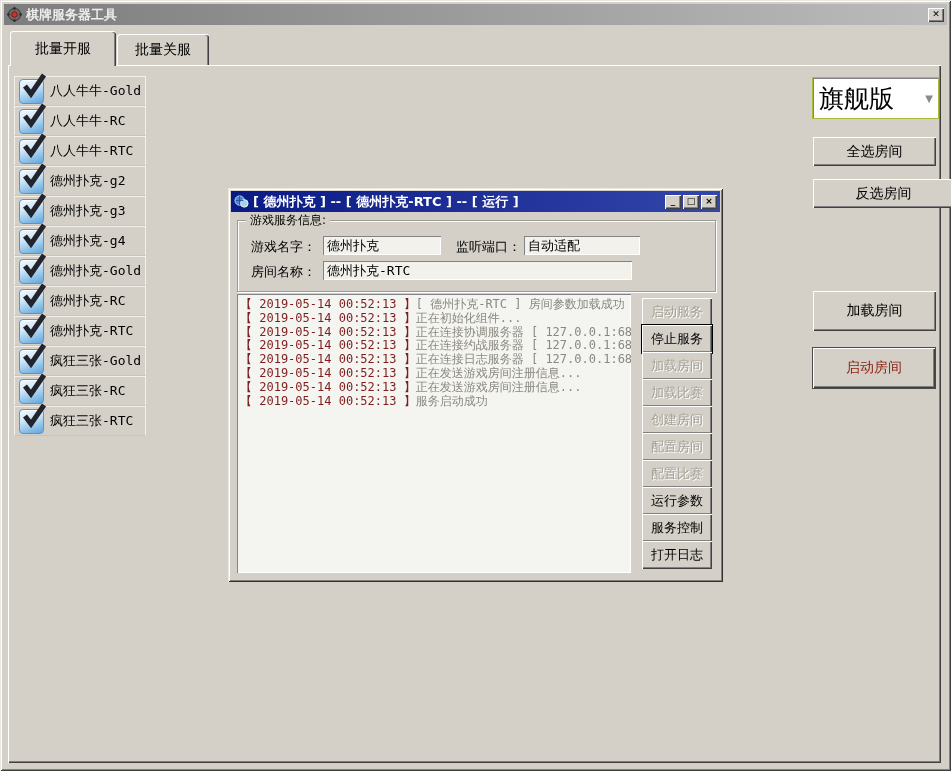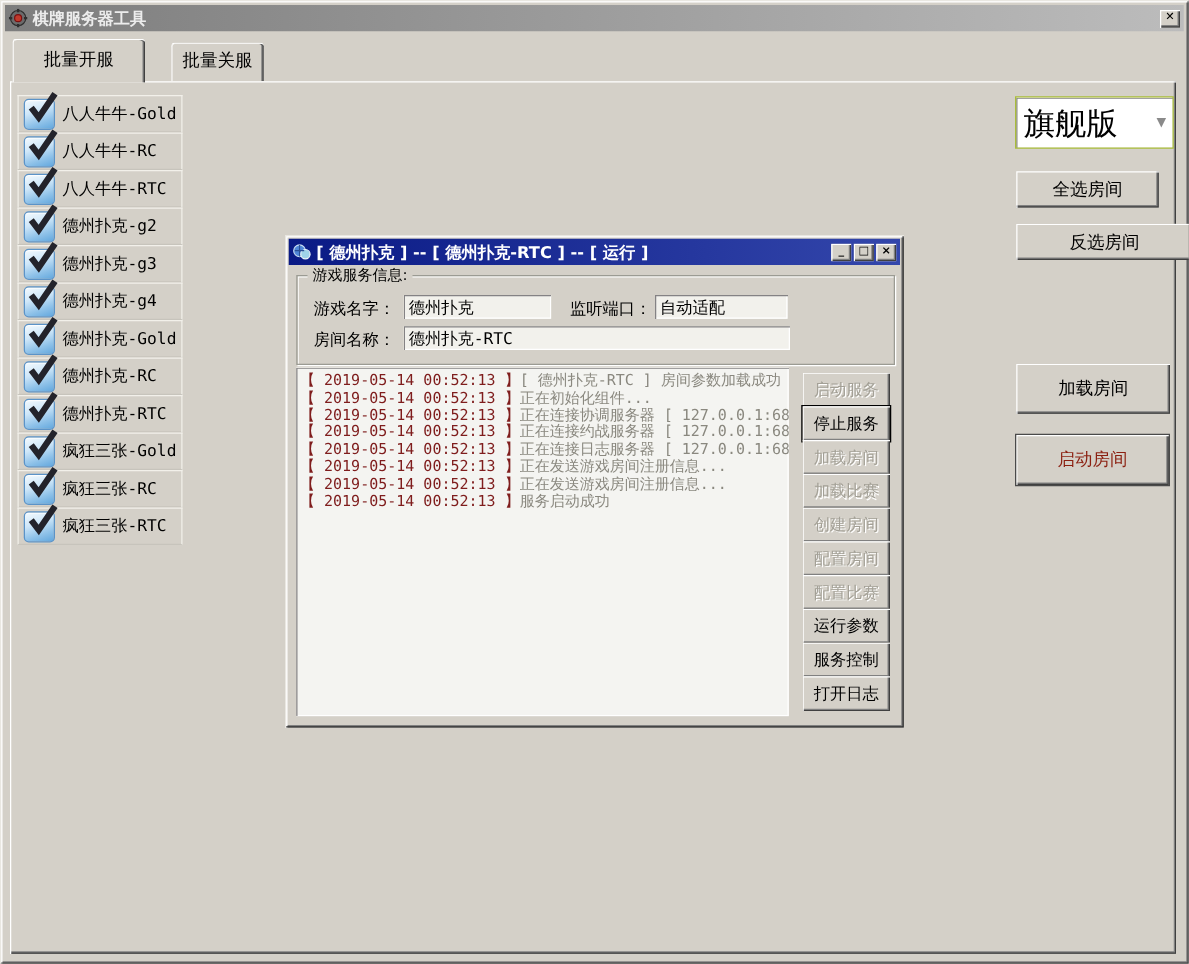--- a/index.html
+++ b/index.html
@@ -35,22 +35,22 @@
   
   .tab{
     position:absolute;background:#d4d0c8;box-sizing:border-box;
     text-align:center;font-size:14px;color:#000;
     border-top-left-radius:3px;border-top-right-radius:3px;
     box-shadow:inset 1px 1px 0 #fff,inset -1px 0 0 #808080;
     border-top:1px solid #fff;
   }
   .tab-active{left:10px;top:31px;width:106px;height:35px;line-height:33px;z-index:5;
     box-shadow:inset 1px 0 0 #fff,inset -1px 0 0 #404040,inset -2px 0 0 #808080;}
-  .tab-idle{left:117px;top:34px;width:74px;height:31px;line-height:29px;z-index:1;
-    box-shadow:inset 1px 0 0 #fff,inset -1px 0 0 #404040,inset -2px 0 0 #808080;margin-left:20px;}
+  .tab-idle{left:117px;top:34px;width:92px;height:31px;line-height:29px;z-index:1;
+    box-shadow:inset 1px 0 0 #fff,inset -1px 0 0 #404040,inset -2px 0 0 #808080;}
   .tab-page{
     position:absolute;left:8px;top:65px;width:933px;height:698px;background:#d4d0c8;z-index:2;
     box-shadow:inset 1px 1px 0 #ffffff,inset -1px -1px 0 #404040,inset -2px -2px 0 #808080;
   }
   
   .room-list{position:absolute;left:6px;top:11px;width:132px;}
   .room-row{
     height:30px;box-sizing:border-box;display:flex;align-items:center;
     border:1px solid #f2f0ea;border-bottom-color:#c7c4bc;background:#d4d0c8;
   }
@@ -69,21 +69,21 @@
     display:flex;align-items:center;cursor:default;
   }
   .combo-value{flex:1;font-size:25px;color:#000;padding-left:6px;white-space:nowrap;overflow:hidden;}
   .combo-arrow{width:18px;text-align:center;color:#8a8a8a;font-size:10px;}
   .btn{
     position:absolute;background:#d4d0c8;box-sizing:border-box;
     box-shadow:inset 1px 1px 0 #ffffff,inset -1px -1px 0 #404040,inset -2px -2px 0 #808080;
     font-size:14px;color:#000;text-align:center;cursor:default;
     display:flex;align-items:center;justify-content:center;
   }
-  .btn-selall{left:805px;top:72px;width:114px;height:29px;}
+  .btn-selall{left:805px;top:72px;width:123px;height:29px;}
   .btn-invert{left:805px;top:114px;width:141px;height:29px;}
   .btn-load{left:805px;top:226px;width:123px;height:40px;}
   .btn-start{left:804px;top:282px;width:124px;height:42px;color:#8b1f10;border:1px solid #4a4a4a;}
   
   .dialog{
     position:absolute;left:228px;top:188px;width:495px;height:394px;background:#d4d0c8;z-index:10;
     box-shadow:
       inset 1px 1px 0 #e9e7e1, inset -1px -1px 0 #303030,
       inset 2px 2px 0 #ffffff, inset -2px -2px 0 #808080;
   }
@@ -268,21 +268,21 @@
     <span class="tb-btn">_</span>
     <span class="tb-btn">□</span>
     <span class="tb-btn">×</span>
   </div>
 
   <div class="group">
     <span class="group-legend">游戏服务信息:</span>
     <span class="f-label" style="left:13px;top:17px;">游戏名字：</span>
     <input class="f-input" style="left: 85px; top: 15px; width: 118px;" value="德州扑克">
     <span class="f-label" style="left:218px;top:17px;">监听端口：</span>
-    <input class="f-input" style="left: 286px; top: 15px; width: 106px;" value="自动适配">
+    <input class="f-input" style="left: 286px; top: 15px; width: 116px;" value="自动适配">
     <span class="f-label" style="left:13px;top:42px;">房间名称：</span>
     <input class="f-input" style="left: 85px; top: 40px; width: 309px;" value="德州扑克-RTC">
   </div>
 
   <div class="log">
     <div><span class="log-time">【 2019-05-14 00:52:13 】</span><span class="log-msg">[ 德州扑克-RTC ] 房间参数加载成功</span></div>
     <div><span class="log-time">【 2019-05-14 00:52:13 】</span><span class="log-msg">正在初始化组件...</span></div>
     <div><span class="log-time">【 2019-05-14 00:52:13 】</span><span class="log-msg">正在连接协调服务器 [ 127.0.0.1:6803 ]</span></div>
     <div><span class="log-time">【 2019-05-14 00:52:13 】</span><span class="log-msg">正在连接约战服务器 [ 127.0.0.1:6804 ]</span></div>
     <div><span class="log-time">【 2019-05-14 00:52:13 】</span><span class="log-msg">正在连接日志服务器 [ 127.0.0.1:6807 ]</span></div>

